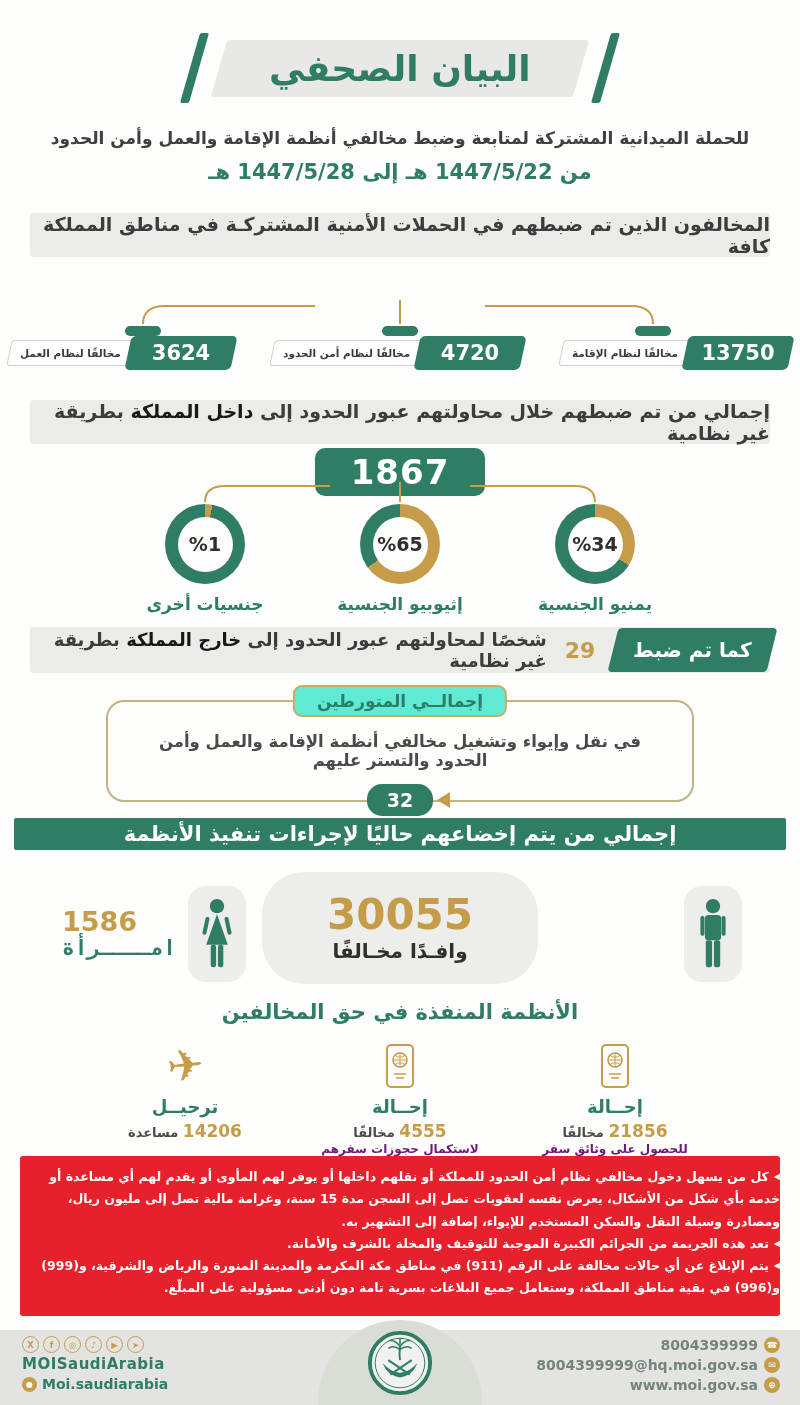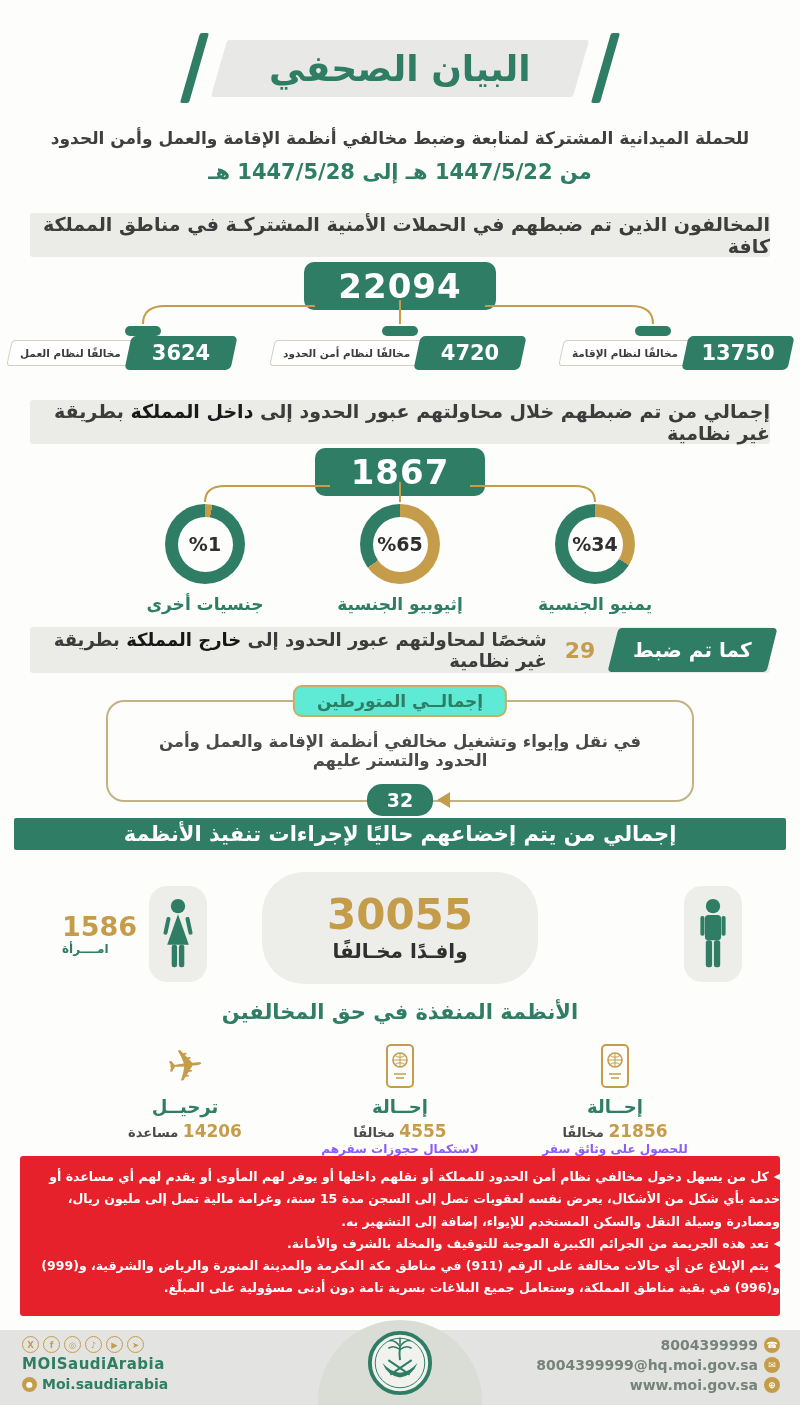--- a/index.html
+++ b/index.html
@@ -73,36 +73,36 @@
     display:flex;align-items:center;justify-content:center;color:#fff;font-size:21px;font-weight:700;}
 
   
   .blob{top:872px;left:262px;width:276px;height:112px;background:#ededea;border-radius:42px;
     display:flex;flex-direction:column;align-items:center;justify-content:center;}
   .blob .big{font-size:42px;font-weight:700;color:#c59d4a;line-height:1.05;}
   .blob .lbl{font-size:20px;font-weight:700;color:#2f2f2f;margin-top:2px;}
   .gender{display:flex;direction:ltr;align-items:center;gap:12px;}
   .gender .txt{display:flex;flex-direction:column;align-items:flex-end;direction:rtl;}
   .gender .num{font-size:27px;font-weight:700;color:#c59d4a;line-height:1.1;}
-  .gender .cap{font-size:12px;font-weight:700;color:#2e7d64;}
+  .gender .cap{font-size:21px;font-weight:700;color:#2e7d64;font-family:Liberation Mono, monospace;}
   .gender .icon-box{width:58px;height:96px;background:#ededea;border-radius:18px;
     display:flex;align-items:center;justify-content:center;}
   .gender-men{top:886px;right:58px;}
   .gender-women{top:886px;left:62px;}
 
   
   .exec-title{top:1000px;left:0;right:0;text-align:center;font-size:21px;font-weight:700;color:#2e7d64;}
   .exec-row{top:1040px;left:90px;right:90px;display:flex;direction:ltr;justify-content:space-between;}
   .exec-col{width:190px;display:flex;flex-direction:column;align-items:center;text-align:center;}
   .exec-ic{height:52px;display:flex;align-items:center;justify-content:center;}
   .plane-glyph{font-size:44px;color:#c59d4a;line-height:1;transform:rotate(-6deg);}
   .exec-name{font-size:18px;font-weight:700;color:#2e7d64;margin-top:4px;}
   .exec-val{margin-top:4px;font-size:13px;font-weight:700;color:#4a4a4a;direction:rtl;}
   .exec-val .gold{color:#c59d4a;font-size:17px;}
-  .exec-note{font-size:12px;font-weight:700;color:#8b5cf6;margin-top:1px;}
+  .exec-note{font-size:12px;font-weight:700;color:#701a75;margin-top:1px;}
 
   
   .warning{top:1156px;left:20px;right:20px;height:160px;background:#e7212b;border-radius:3px;
     padding:10px 0;color:#ffffff;}
   .wbullet{font-size:12.5px;font-weight:700;line-height:1.78;text-align:right;}
   .wbullet .tri{font-size:8px;vertical-align:2px;margin-left:5px;}
 
   
   .footer-bar{top:1330px;left:0;right:0;height:75px;background:#e3e4e1;}
   .bump{top:1320px;left:318px;width:164px;height:164px;border-radius:50%;background:#dadcd6;}
@@ -130,23 +130,20 @@
       <span>البيان الصحفي</span>
     </div>
     <div class="slash"></div>
   </div>
   <div class="abs subtitle">للحملة الميدانية المشتركة لمتابعة وضبط مخالفي أنظمة الإقامة والعمل وأمن الحدود</div>
   <div class="abs dateline">من 1447/5/22 هـ إلى 1447/5/28 هـ</div>
 
   <div class="abs strip" style="top:213px">
     <span>المخالفون الذين تم ضبطهم في الحملات الأمنية المشتركـة في مناطق المملكة كافة</span>
   </div>
-  <div class="abs total-badge" style="top:262px">
-    <div class="pill">22094</div>
-  </div>
   <svg class="abs connector" style="top:300px" width="620" height="40">
     <path d="M310,0 V24" stroke="#c59d4a" stroke-width="2" fill="none"></path>
     <path d="M225,6 H75 Q53,6 53,24" stroke="#c59d4a" stroke-width="2" fill="none"></path>
     <path d="M395,6 H541 Q563,6 563,24" stroke="#c59d4a" stroke-width="2" fill="none"></path>
     <rect x="35" y="26" width="36" height="10" rx="5" fill="#2e7d64"></rect>
     <rect x="292" y="26" width="36" height="10" rx="5" fill="#2e7d64"></rect>
     <rect x="545" y="26" width="36" height="10" rx="5" fill="#2e7d64"></rect>
   </svg>
   <div class="abs cards-row">
     <div class="stat-card">

